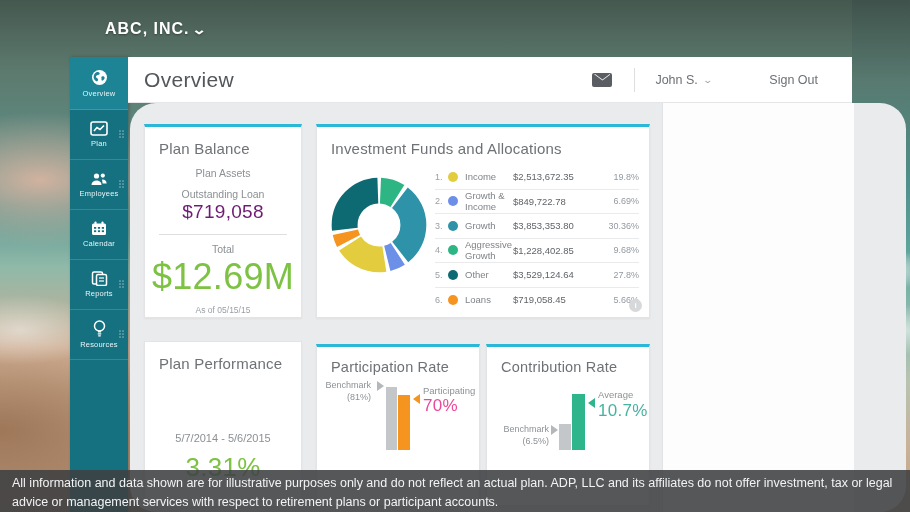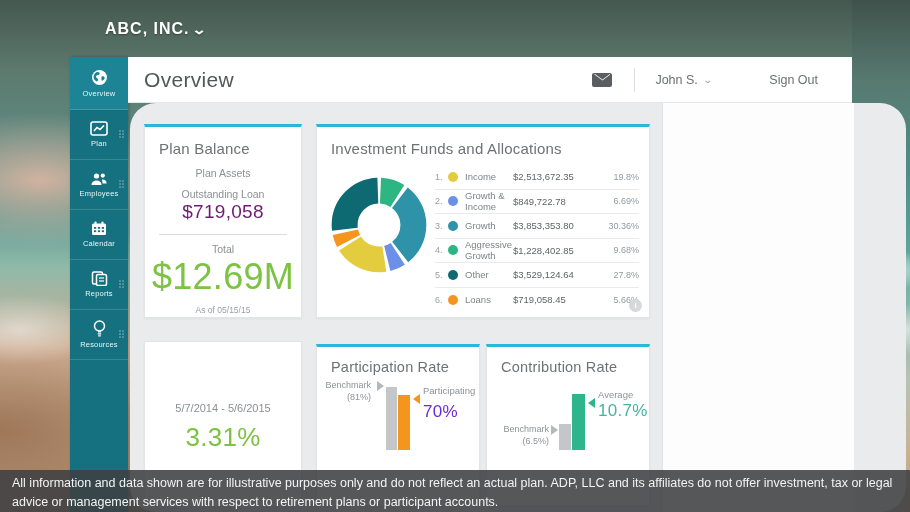--- a/index.html
+++ b/index.html
@@ -93,21 +93,21 @@
   .part { left:186px; top:241px; }
   .contr { left:356px; top:241px; }
   .mini .card-title { font-size:14.5px; margin:12px 0 0 14px; }
   .bar { position:absolute; }
   .mk { width:0; height:0; position:absolute; }
   .mk.right { border-top:5px solid transparent; border-bottom:5px solid transparent; border-left:7px solid #b4b8bb; }
   .mk.left-orange { border-top:5px solid transparent; border-bottom:5px solid transparent; border-right:7px solid #f5941e; }
   .mk.left-green { border-top:5px solid transparent; border-bottom:5px solid transparent; border-right:7px solid #2eb58b; }
   .bench-lbl { position:absolute; text-align:right; font-size:9px; color:#8d9296; line-height:1.35; }
   .side-lbl { position:absolute; font-size:9.5px; color:#8d9296; }
-  .big-orange { font-size:17px; color:#6d28d9; letter-spacing:.3px; margin-top:6px; }
+  .big-orange { font-size:17px; color:#ec4899; letter-spacing:.3px; margin-top:0; }
   .big-green { font-size:17px; color:#45b3a0; letter-spacing:.3px; margin-top:1px; }
 
   
   .disclaimer { position:absolute; left:0; right:0; top:470px; height:42px; background:rgba(62,64,66,.88); color:#f2f3f4; font-size:12.5px; line-height:1.55; padding:4px 12px 8px; }
 </style>
 </head>
 <body>
 
 <div class="bg-photo"></div>
 <div class="bg-right"></div>
@@ -297,20 +297,21 @@
             <span class="dot" style="background: rgb(245, 148, 30);"></span>
             <span class="name">Loans</span>
             <span class="val">$719,058.45</span>
             <span class="pct">5.66%</span>
           </div>
       </div>
       <div class="info-dot">i</div>
     </div>
 
     <div class="card pp">
+      <div class="card-title">Plan Performance</div>
       <div class="range">5/7/2014 - 5/6/2015</div>
       <div class="val">3.31%</div>
     </div>
 
     <div class="card accent mini part">
       <div class="card-title">Participation Rate</div>
       <div class="bench-lbl" style="right:108px; top:32px;">
         <div>Benchmark</div>
         <div>(81%)</div>
       </div>

